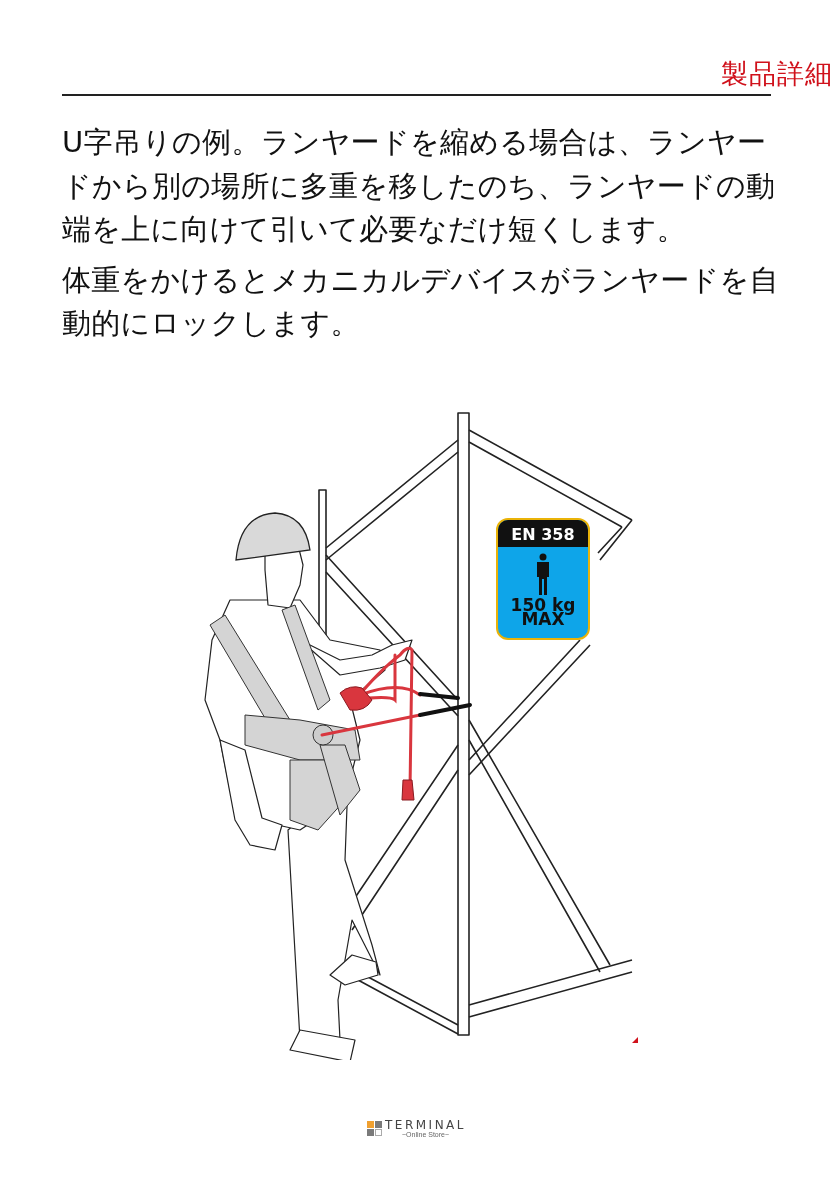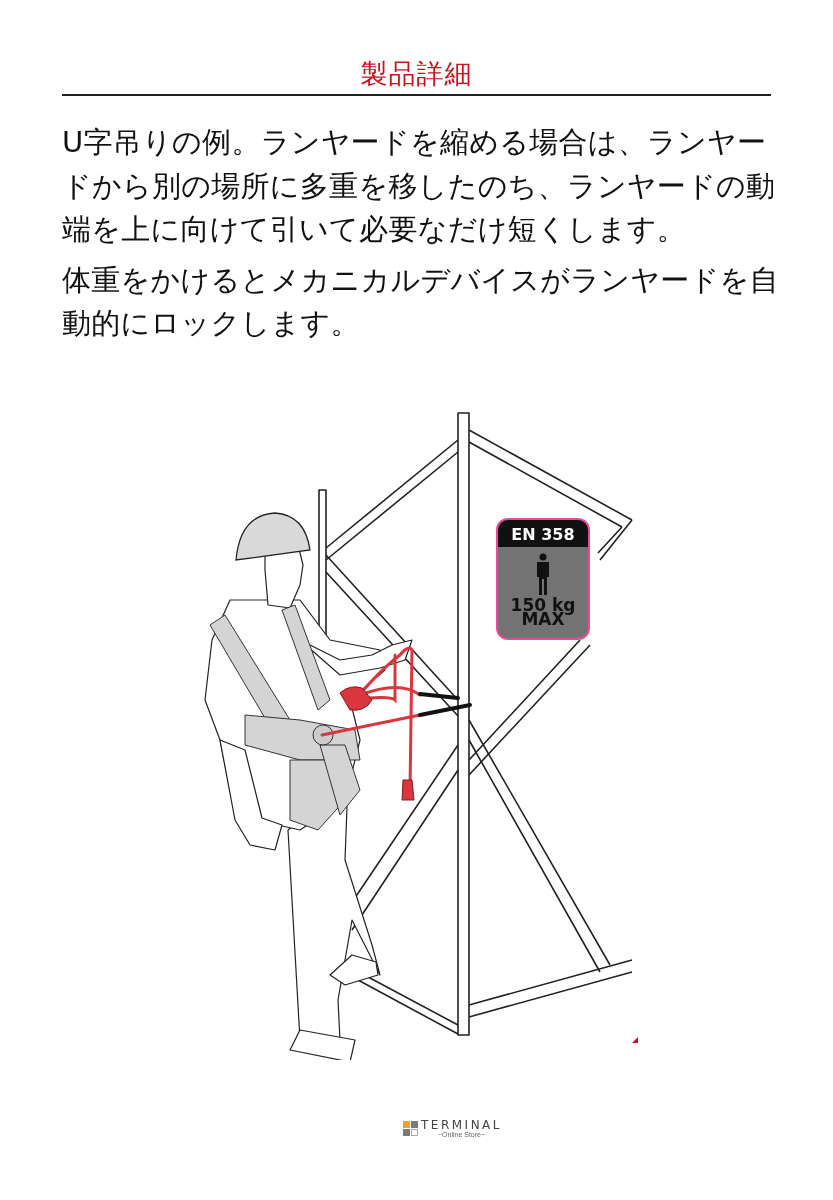--- a/index.html
+++ b/index.html
@@ -1,31 +1,31 @@
 <!DOCTYPE html>
 <html><head>
   <meta charset="utf-8">
   <style>
     html, body { margin: 0; padding: 0; background: #ffffff; }
     body { width: 833px; height: 1200px; position: relative; overflow: hidden;
            font-family: "DejaVu Sans", "Liberation Sans", sans-serif; }
-    .heading { position: absolute; left: 0; width: 833px; top: 56px; text-align: center;
+    .heading { position: absolute; left: 0; width: 833px; top: 56px; text-align: right;
                font-size: 27px; color: #d0111b; letter-spacing: 1px; line-height: 36px; }
     .rule { position: absolute; left: 62px; top: 94px; width: 709px; height: 2px; background: #222; }
     .desc { position: absolute; left: 55px; top: 114px; width: 740px;
             font-size: 29px; line-height: 43.5px; color: #111; letter-spacing: 0.3px; }
     .desc p { margin: 7px; }
     .illust { position: absolute; left: 180px; top: 400px; width: 480px; height: 660px; }
     .badge { position: absolute; left: 496px; top: 518px; width: 90px; height: 118px;
-             border: 2px solid #ec4899; border-radius: 12px; background: #737373; overflow: hidden; }
+             border: 2px solid #eab308; border-radius: 12px; background: #0ea5e9; overflow: hidden; }
     .badge-top { background: #111; color: #fff; font-weight: bold; font-size: 16px;
                  text-align: center; height: 27px; line-height: 29px; font-family: "DejaVu Sans", sans-serif; }
     .badge-figure { display: block; margin: 6px auto 0; }
     .badge-weight { text-align: center; font-weight: bold; font-size: 17px; line-height: 12px; color: #111; margin-top: 2px; }
-    .footer-logo { position: absolute; left: 367px; top: 1119px; height: 22px; display: flex; align-items: flex-start; margin-left: 36px; }
+    .footer-logo { position: absolute; left: 367px; top: 1119px; height: 22px; display: flex; align-items: flex-start; }
     .logo-grid { display: grid; grid-template-columns: 7px 7px; grid-template-rows: 7px 7px; gap: 1px; margin-top: 2px; margin-right: 3px; }
     .logo-grid span { display: block; }
     .logo-text { display: flex; flex-direction: column; }
     .logo-main { font-size: 12px; letter-spacing: 2.5px; color: #444; line-height: 12px; font-family: "DejaVu Sans", sans-serif; }
     .logo-sub { font-size: 7px; color: #666; line-height: 8px; text-align: center; font-family: "Liberation Sans", sans-serif; }
     .corner-mark { position: absolute; left: 632px; top: 1037px; width: 0; height: 0;
                    border-left: 6px solid transparent; border-bottom: 6px solid #d0111b; }
   </style>
 </head>
 <body>

